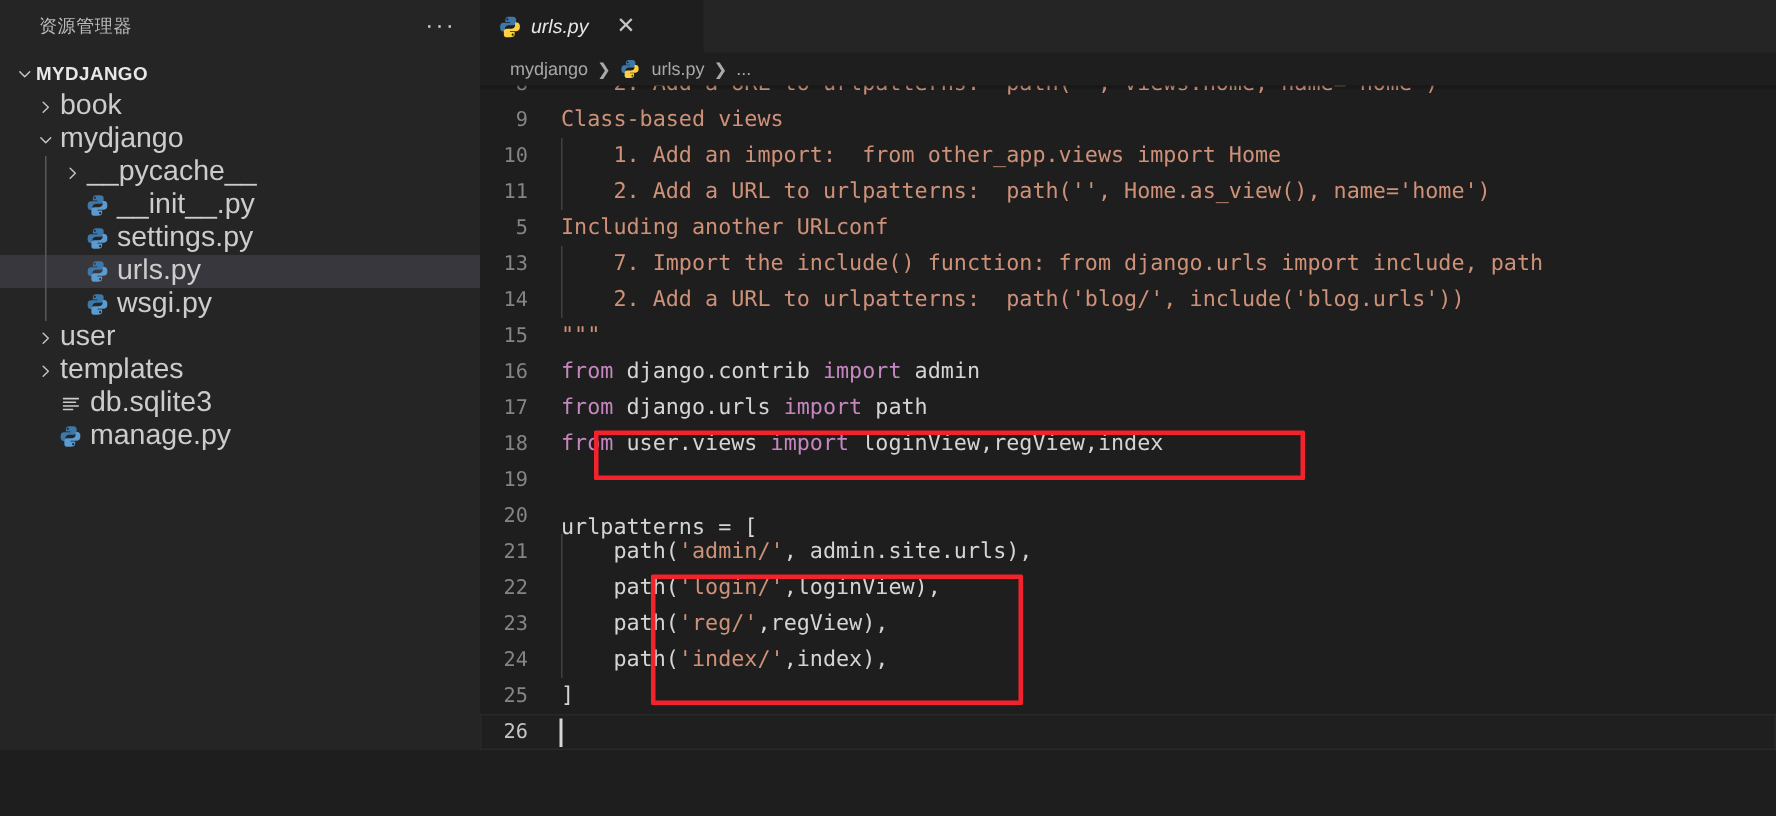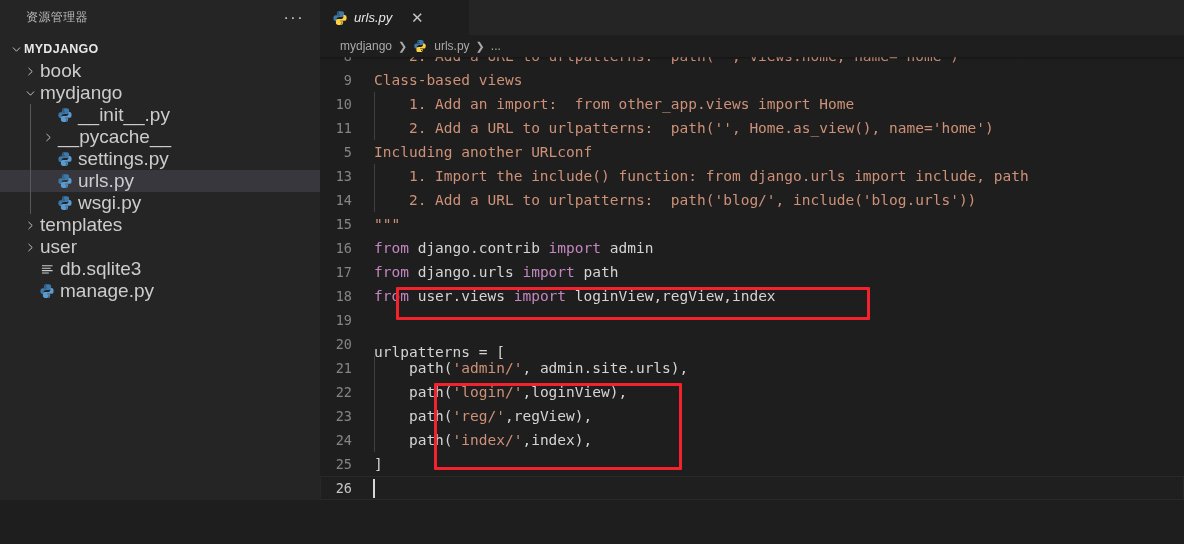--- a/index.html
+++ b/index.html
@@ -168,89 +168,89 @@
           <span class="twisty">
             <svg width="11" height="11" viewBox="0 0 16 16">
               <path d="M3.2 5.5l4.8 5 4.8-5" fill="none" stroke="#c5c5c5" stroke-width="1.4" stroke-linecap="round" stroke-linejoin="round"></path>
             </svg>
           </span>
           <span style="width: 2px;"></span>
           <span class="label">mydjango</span>
         </div>
         <div class="row indent-2">
           <span class="guide" style="left: 30px;"></span>
+          <span class="twisty">
+            <svg width="11" height="11" viewBox="0 0 16 16">
+              <path d="M5.5 3.2l5 4.8-5 4.8" fill="none" stroke="#c5c5c5" stroke-width="1.4" stroke-linecap="round" stroke-linejoin="round"></path>
+            </svg>
+          </span>
+          <span style="width: 2px;"></span>
+          <span class="label">__pycache__</span>
+        </div>
+        <div class="row indent-2">
+          <span class="guide" style="left: 30px;"></span>
           <span class="twisty"></span>
           <span class="ico">
             <svg width="16" height="16" viewBox="0 0 16 16">
               <path d="M7.9 1.2c-1.6 0-3 .3-3 1.8v1.7h3.1v.5H3.7c-1.5 0-2.3 1-2.3 2.9 0 1.8.6 2.9 2.1 2.9h1.1V9.2c0-1.4 1.2-2.3 2.5-2.3h3c1.2 0 2-.8 2-2V3c0-1.2-1-1.7-2.2-1.8H7.9zm-1.7 1c.4 0 .7.3.7.7s-.3.7-.7.7-.7-.3-.7-.7.3-.7.7-.7z" fill="#3c78a9"></path>
               <path d="M8.1 14.8c1.6 0 3-.3 3-1.8v-1.7H8v-.5h4.3c1.5 0 2.3-1 2.3-2.9 0-1.8-.6-2.9-2.1-2.9h-1.1v1.8c0 1.4-1.2 2.3-2.5 2.3h-3c-1.2 0-2 .8-2 2v2c0 1.2 1 1.7 2.2 1.8h2zm1.7-1c-.4 0-.7-.3-.7-.7s.3-.7.7-.7.7.3.7.7-.3.7-.7.7z" fill="#5b9bd0"></path>
             </svg>
           </span>
           <span class="label">__init__.py</span>
         </div>
         <div class="row indent-2">
           <span class="guide" style="left: 30px;"></span>
+          <span class="twisty"></span>
+          <span class="ico">
+            <svg width="16" height="16" viewBox="0 0 16 16">
+              <path d="M7.9 1.2c-1.6 0-3 .3-3 1.8v1.7h3.1v.5H3.7c-1.5 0-2.3 1-2.3 2.9 0 1.8.6 2.9 2.1 2.9h1.1V9.2c0-1.4 1.2-2.3 2.5-2.3h3c1.2 0 2-.8 2-2V3c0-1.2-1-1.7-2.2-1.8H7.9zm-1.7 1c.4 0 .7.3.7.7s-.3.7-.7.7-.7-.3-.7-.7.3-.7.7-.7z" fill="#3c78a9"></path>
+              <path d="M8.1 14.8c1.6 0 3-.3 3-1.8v-1.7H8v-.5h4.3c1.5 0 2.3-1 2.3-2.9 0-1.8-.6-2.9-2.1-2.9h-1.1v1.8c0 1.4-1.2 2.3-2.5 2.3h-3c-1.2 0-2 .8-2 2v2c0 1.2 1 1.7 2.2 1.8h2zm1.7-1c-.4 0-.7-.3-.7-.7s.3-.7.7-.7.7.3.7.7-.3.7-.7.7z" fill="#5b9bd0"></path>
+            </svg>
+          </span>
+          <span class="label">settings.py</span>
+        </div>
+        <div class="row indent-2 selected">
+          <span class="guide" style="left: 30px;"></span>
+          <span class="twisty"></span>
+          <span class="ico">
+            <svg width="16" height="16" viewBox="0 0 16 16">
+              <path d="M7.9 1.2c-1.6 0-3 .3-3 1.8v1.7h3.1v.5H3.7c-1.5 0-2.3 1-2.3 2.9 0 1.8.6 2.9 2.1 2.9h1.1V9.2c0-1.4 1.2-2.3 2.5-2.3h3c1.2 0 2-.8 2-2V3c0-1.2-1-1.7-2.2-1.8H7.9zm-1.7 1c.4 0 .7.3.7.7s-.3.7-.7.7-.7-.3-.7-.7.3-.7.7-.7z" fill="#3c78a9"></path>
+              <path d="M8.1 14.8c1.6 0 3-.3 3-1.8v-1.7H8v-.5h4.3c1.5 0 2.3-1 2.3-2.9 0-1.8-.6-2.9-2.1-2.9h-1.1v1.8c0 1.4-1.2 2.3-2.5 2.3h-3c-1.2 0-2 .8-2 2v2c0 1.2 1 1.7 2.2 1.8h2zm1.7-1c-.4 0-.7-.3-.7-.7s.3-.7.7-.7.7.3.7.7-.3.7-.7.7z" fill="#5b9bd0"></path>
+            </svg>
+          </span>
+          <span class="label">urls.py</span>
+        </div>
+        <div class="row indent-2">
+          <span class="guide" style="left: 30px;"></span>
+          <span class="twisty"></span>
+          <span class="ico">
+            <svg width="16" height="16" viewBox="0 0 16 16">
+              <path d="M7.9 1.2c-1.6 0-3 .3-3 1.8v1.7h3.1v.5H3.7c-1.5 0-2.3 1-2.3 2.9 0 1.8.6 2.9 2.1 2.9h1.1V9.2c0-1.4 1.2-2.3 2.5-2.3h3c1.2 0 2-.8 2-2V3c0-1.2-1-1.7-2.2-1.8H7.9zm-1.7 1c.4 0 .7.3.7.7s-.3.7-.7.7-.7-.3-.7-.7.3-.7.7-.7z" fill="#3c78a9"></path>
+              <path d="M8.1 14.8c1.6 0 3-.3 3-1.8v-1.7H8v-.5h4.3c1.5 0 2.3-1 2.3-2.9 0-1.8-.6-2.9-2.1-2.9h-1.1v1.8c0 1.4-1.2 2.3-2.5 2.3h-3c-1.2 0-2 .8-2 2v2c0 1.2 1 1.7 2.2 1.8h2zm1.7-1c-.4 0-.7-.3-.7-.7s.3-.7.7-.7.7.3.7.7-.3.7-.7.7z" fill="#5b9bd0"></path>
+            </svg>
+          </span>
+          <span class="label">wsgi.py</span>
+        </div>
+        <div class="row indent-1">
           <span class="twisty">
             <svg width="11" height="11" viewBox="0 0 16 16">
               <path d="M5.5 3.2l5 4.8-5 4.8" fill="none" stroke="#c5c5c5" stroke-width="1.4" stroke-linecap="round" stroke-linejoin="round"></path>
             </svg>
           </span>
           <span style="width: 2px;"></span>
-          <span class="label">__pycache__</span>
-        </div>
-        <div class="row indent-2">
-          <span class="guide" style="left: 30px;"></span>
-          <span class="twisty"></span>
-          <span class="ico">
-            <svg width="16" height="16" viewBox="0 0 16 16">
-              <path d="M7.9 1.2c-1.6 0-3 .3-3 1.8v1.7h3.1v.5H3.7c-1.5 0-2.3 1-2.3 2.9 0 1.8.6 2.9 2.1 2.9h1.1V9.2c0-1.4 1.2-2.3 2.5-2.3h3c1.2 0 2-.8 2-2V3c0-1.2-1-1.7-2.2-1.8H7.9zm-1.7 1c.4 0 .7.3.7.7s-.3.7-.7.7-.7-.3-.7-.7.3-.7.7-.7z" fill="#3c78a9"></path>
-              <path d="M8.1 14.8c1.6 0 3-.3 3-1.8v-1.7H8v-.5h4.3c1.5 0 2.3-1 2.3-2.9 0-1.8-.6-2.9-2.1-2.9h-1.1v1.8c0 1.4-1.2 2.3-2.5 2.3h-3c-1.2 0-2 .8-2 2v2c0 1.2 1 1.7 2.2 1.8h2zm1.7-1c-.4 0-.7-.3-.7-.7s.3-.7.7-.7.7.3.7.7-.3.7-.7.7z" fill="#5b9bd0"></path>
-            </svg>
-          </span>
-          <span class="label">settings.py</span>
-        </div>
-        <div class="row indent-2 selected">
-          <span class="guide" style="left: 30px;"></span>
-          <span class="twisty"></span>
-          <span class="ico">
-            <svg width="16" height="16" viewBox="0 0 16 16">
-              <path d="M7.9 1.2c-1.6 0-3 .3-3 1.8v1.7h3.1v.5H3.7c-1.5 0-2.3 1-2.3 2.9 0 1.8.6 2.9 2.1 2.9h1.1V9.2c0-1.4 1.2-2.3 2.5-2.3h3c1.2 0 2-.8 2-2V3c0-1.2-1-1.7-2.2-1.8H7.9zm-1.7 1c.4 0 .7.3.7.7s-.3.7-.7.7-.7-.3-.7-.7.3-.7.7-.7z" fill="#3c78a9"></path>
-              <path d="M8.1 14.8c1.6 0 3-.3 3-1.8v-1.7H8v-.5h4.3c1.5 0 2.3-1 2.3-2.9 0-1.8-.6-2.9-2.1-2.9h-1.1v1.8c0 1.4-1.2 2.3-2.5 2.3h-3c-1.2 0-2 .8-2 2v2c0 1.2 1 1.7 2.2 1.8h2zm1.7-1c-.4 0-.7-.3-.7-.7s.3-.7.7-.7.7.3.7.7-.3.7-.7.7z" fill="#5b9bd0"></path>
-            </svg>
-          </span>
-          <span class="label">urls.py</span>
-        </div>
-        <div class="row indent-2">
-          <span class="guide" style="left: 30px;"></span>
-          <span class="twisty"></span>
-          <span class="ico">
-            <svg width="16" height="16" viewBox="0 0 16 16">
-              <path d="M7.9 1.2c-1.6 0-3 .3-3 1.8v1.7h3.1v.5H3.7c-1.5 0-2.3 1-2.3 2.9 0 1.8.6 2.9 2.1 2.9h1.1V9.2c0-1.4 1.2-2.3 2.5-2.3h3c1.2 0 2-.8 2-2V3c0-1.2-1-1.7-2.2-1.8H7.9zm-1.7 1c.4 0 .7.3.7.7s-.3.7-.7.7-.7-.3-.7-.7.3-.7.7-.7z" fill="#3c78a9"></path>
-              <path d="M8.1 14.8c1.6 0 3-.3 3-1.8v-1.7H8v-.5h4.3c1.5 0 2.3-1 2.3-2.9 0-1.8-.6-2.9-2.1-2.9h-1.1v1.8c0 1.4-1.2 2.3-2.5 2.3h-3c-1.2 0-2 .8-2 2v2c0 1.2 1 1.7 2.2 1.8h2zm1.7-1c-.4 0-.7-.3-.7-.7s.3-.7.7-.7.7.3.7.7-.3.7-.7.7z" fill="#5b9bd0"></path>
-            </svg>
-          </span>
-          <span class="label">wsgi.py</span>
+          <span class="label">user</span>
         </div>
         <div class="row indent-1">
           <span class="twisty">
             <svg width="11" height="11" viewBox="0 0 16 16">
               <path d="M5.5 3.2l5 4.8-5 4.8" fill="none" stroke="#c5c5c5" stroke-width="1.4" stroke-linecap="round" stroke-linejoin="round"></path>
             </svg>
           </span>
           <span style="width: 2px;"></span>
           <span class="label">templates</span>
-        </div>
-        <div class="row indent-1">
-          <span class="twisty">
-            <svg width="11" height="11" viewBox="0 0 16 16">
-              <path d="M5.5 3.2l5 4.8-5 4.8" fill="none" stroke="#c5c5c5" stroke-width="1.4" stroke-linecap="round" stroke-linejoin="round"></path>
-            </svg>
-          </span>
-          <span style="width: 2px;"></span>
-          <span class="label">user</span>
         </div>
         <div class="row indent-1">
           <span class="twisty"></span>
           <span class="ico">
             <svg width="15" height="15" viewBox="0 0 16 16">
               <g stroke="#cccccc" stroke-width="1.1" stroke-linecap="round">
                 <line x1="2.5" y1="4" x2="13" y2="4"></line>
                 <line x1="2.5" y1="6.6" x2="11" y2="6.6"></line>
                 <line x1="2.5" y1="9.2" x2="13" y2="9.2"></line>
                 <line x1="2.5" y1="11.8" x2="9" y2="11.8"></line>
@@ -307,21 +307,21 @@
         <div class="code-line" style="margin-top:-13px;">
           <span class="ln">8</span>
           <span class="code-txt t-doc">    2. Add a URL to urlpatterns:  path('', views.home, name='home')</span>
         </div>
       </div>
       <div id="code-lines">
           <div class="code-line"><span class="ln">9</span><span class="code-txt" style="position: relative;"><span class="t-doc">Class-based views</span></span></div>
           <div class="code-line"><span class="ln">10</span><span class="code-txt" style="position: relative;"><span class="iguide"></span><span class="t-doc">    1. Add an import:  from other_app.views import Home</span></span></div>
           <div class="code-line"><span class="ln">11</span><span class="code-txt" style="position: relative;"><span class="iguide"></span><span class="t-doc">    2. Add a URL to urlpatterns:  path('', Home.as_view(), name='home')</span></span></div>
           <div class="code-line"><span class="ln">5</span><span class="code-txt" style="position: relative;"><span class="t-doc">Including another URLconf</span></span></div>
-          <div class="code-line"><span class="ln">13</span><span class="code-txt" style="position: relative;"><span class="iguide"></span><span class="t-doc">    1. Import the include() function: from django.urls import include, path</span></span></div>
+          <div class="code-line"><span class="ln">13</span><span class="code-txt" style="position: relative;"><span class="iguide"></span><span class="t-doc">    7. Import the include() function: from django.urls import include, path</span></span></div>
           <div class="code-line"><span class="ln">14</span><span class="code-txt" style="position: relative;"><span class="iguide"></span><span class="t-doc">    2. Add a URL to urlpatterns:  path('blog/', include('blog.urls'))</span></span></div>
           <div class="code-line"><span class="ln">15</span><span class="code-txt" style="position: relative;"><span class="t-doc">"""</span></span></div>
           <div class="code-line"><span class="ln">16</span><span class="code-txt" style="position: relative;"><span class="t-kw">from</span><span class="t-id"> django.contrib </span><span class="t-kw">import</span><span class="t-id"> admin</span></span></div>
           <div class="code-line"><span class="ln">17</span><span class="code-txt" style="position: relative;"><span class="t-kw">from</span><span class="t-id"> django.urls </span><span class="t-kw">import</span><span class="t-id"> path</span></span></div>
           <div class="code-line"><span class="ln">18</span><span class="code-txt" style="position: relative;"><span class="t-kw">from</span><span class="t-id"> user.views </span><span class="t-kw">import</span><span class="t-id"> loginView,regView,index</span></span></div>
           <div class="code-line"><span class="ln">19</span><span class="code-txt" style="position: relative;"></span></div>
           <div class="code-line"><span class="ln">20</span><span class="code-txt" style="position: relative; margin-top: 16px;"><span class="t-id">urlpatterns </span><span class="t-op">= </span><span class="t-punc">[</span></span></div>
           <div class="code-line"><span class="ln">21</span><span class="code-txt" style="position: relative;"><span class="iguide"></span><span class="t-id">    path(</span><span class="t-str">'admin/'</span><span class="t-id">, admin.site.urls),</span></span></div>
           <div class="code-line"><span class="ln">22</span><span class="code-txt" style="position: relative;"><span class="iguide"></span><span class="t-id">    path(</span><span class="t-str">'login/'</span><span class="t-id">,loginView),</span></span></div>
           <div class="code-line"><span class="ln">23</span><span class="code-txt" style="position: relative;"><span class="iguide"></span><span class="t-id">    path(</span><span class="t-str">'reg/'</span><span class="t-id">,regView),</span></span></div>

